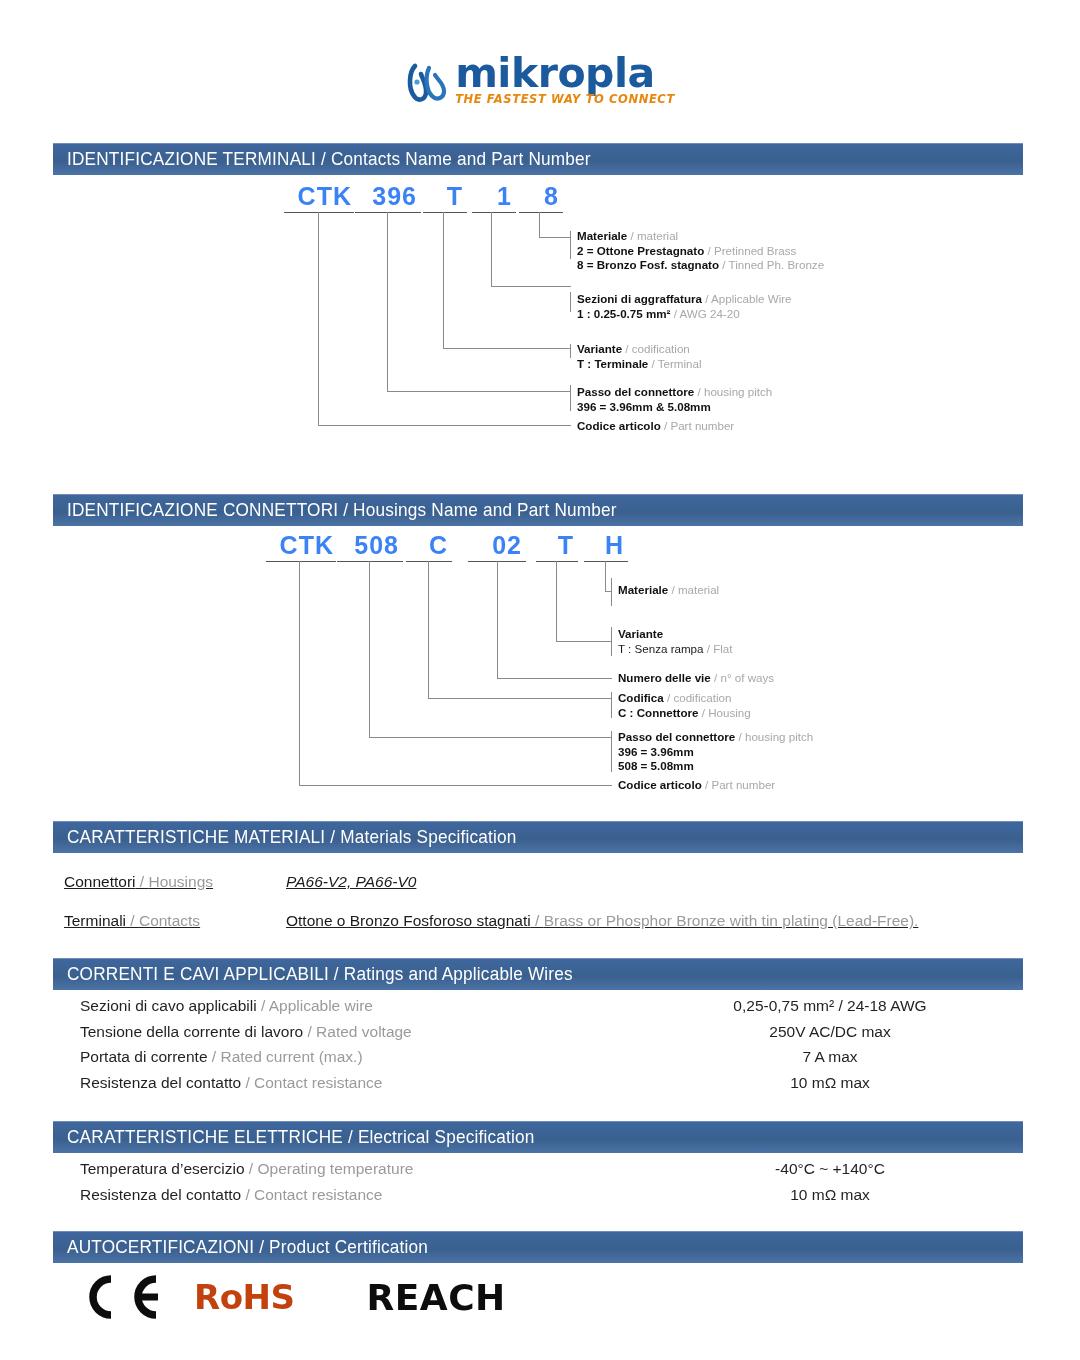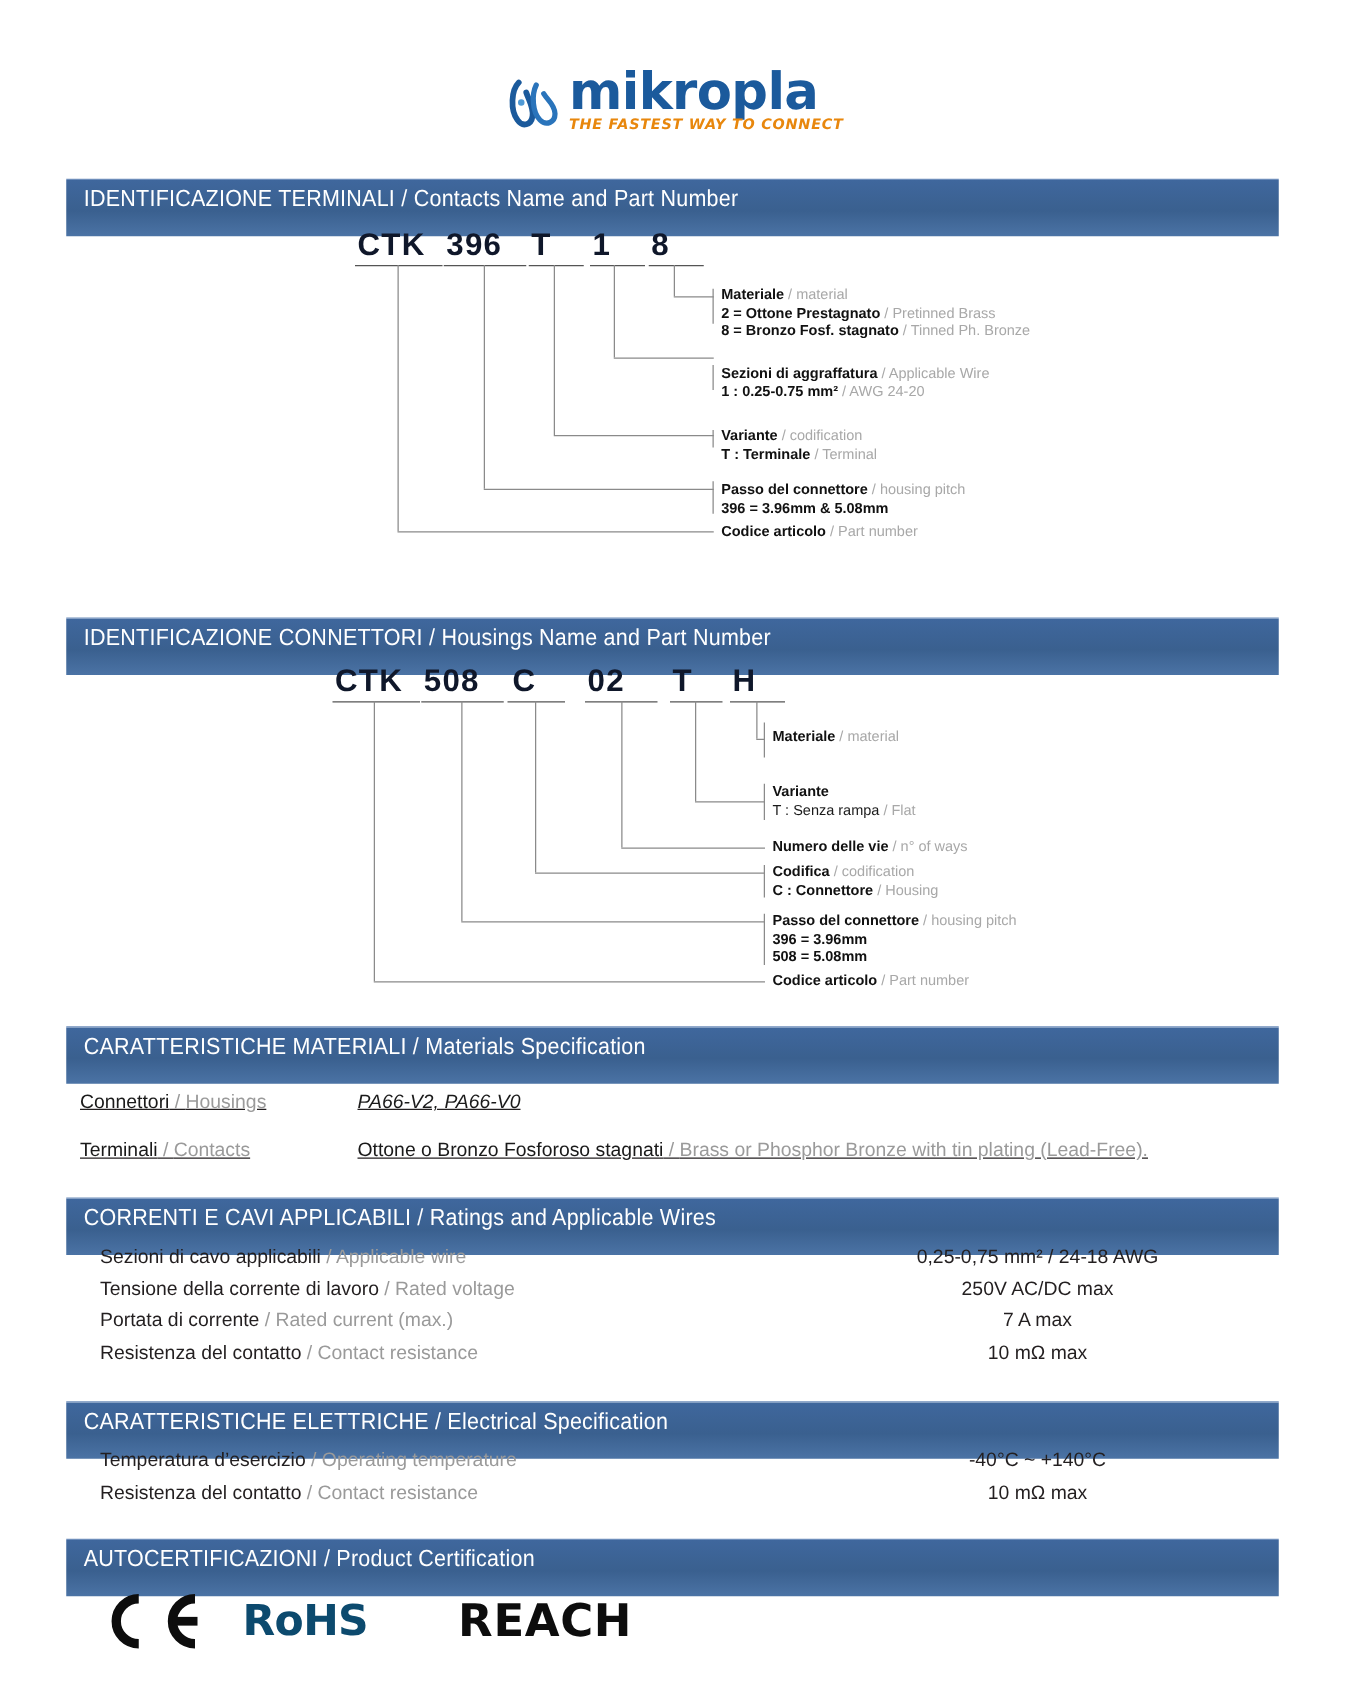--- a/index.html
+++ b/index.html
@@ -60,21 +60,21 @@
     color: #e8870d;
     line-height: 13px;
     margin-top: -1px;
   }
 
   
   .bar {
     position: absolute;
     left: 53px;
     width: 970px;
-    height: 46px;
+    height: 32px;
     background: linear-gradient(to bottom, #3f679d 0%, #3a608f 55%, #4b73a5 100%);
     border-top: 1px solid #6d8dba;
     box-sizing: border-box;
   }
   .bar-label {
     position: absolute;
     left: 14px;
     top: 4px;
     font-family: "Liberation Sans Narrow", "Liberation Sans", sans-serif;
     font-size: 18.5px;
@@ -85,22 +85,22 @@
     transform-origin: left center;
   }
 
   
   .codewrap { position: absolute; }
   .code-seg {
     position: absolute;
     font-family: "Liberation Sans", sans-serif;
     font-size: 25px;
     font-weight: bold;
-    color: #0f172a;
-    text-align: left;
+    color: #3b82f6;
+    text-align: right;
     letter-spacing: 1px;
   }
   .seg-underline {
     position: absolute;
     height: 0;
     border-top: 1.6px solid #555;
   }
   .vline {
     position: absolute;
     width: 0;
@@ -174,21 +174,21 @@
   }
   .ce-mark {
     width: 86px;
     height: 50px;
     position: relative;
   }
   .rohs {
     font-family: "DejaVu Sans", sans-serif;
     font-weight: bold;
     font-size: 34px;
-    color: #0c4a6e;
+    color: #c2410c;
     margin-left: 30px;
     letter-spacing: -0.5px;
   }
   .reach {
     font-family: "DejaVu Sans", sans-serif;
     font-weight: bold;
     font-size: 36px;
     color: #0d0d0d;
     margin-left: 72px;
     letter-spacing: 0.5px;

